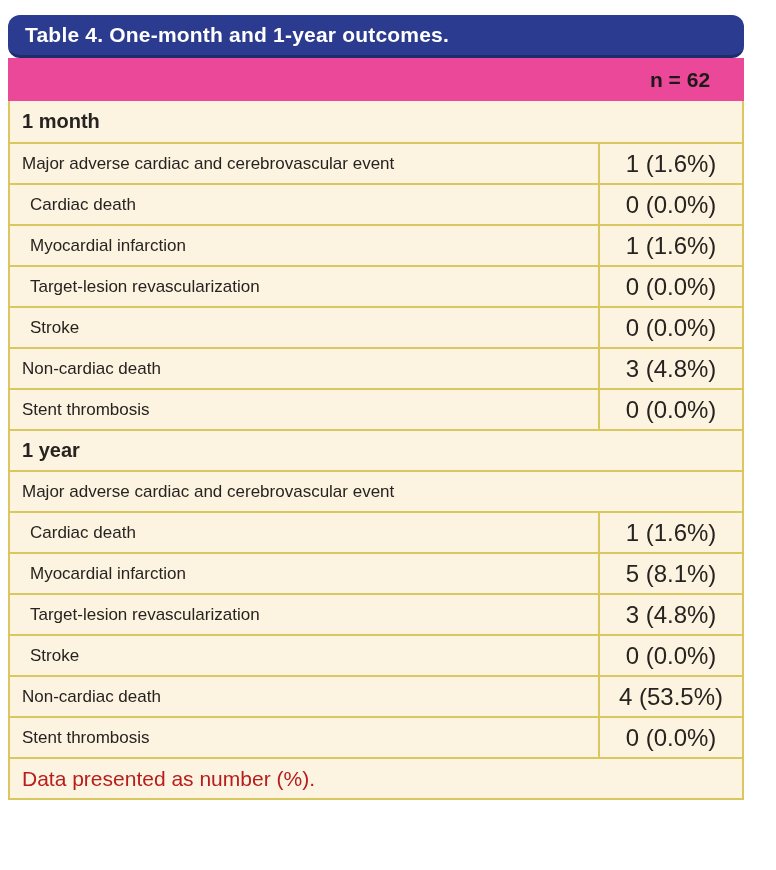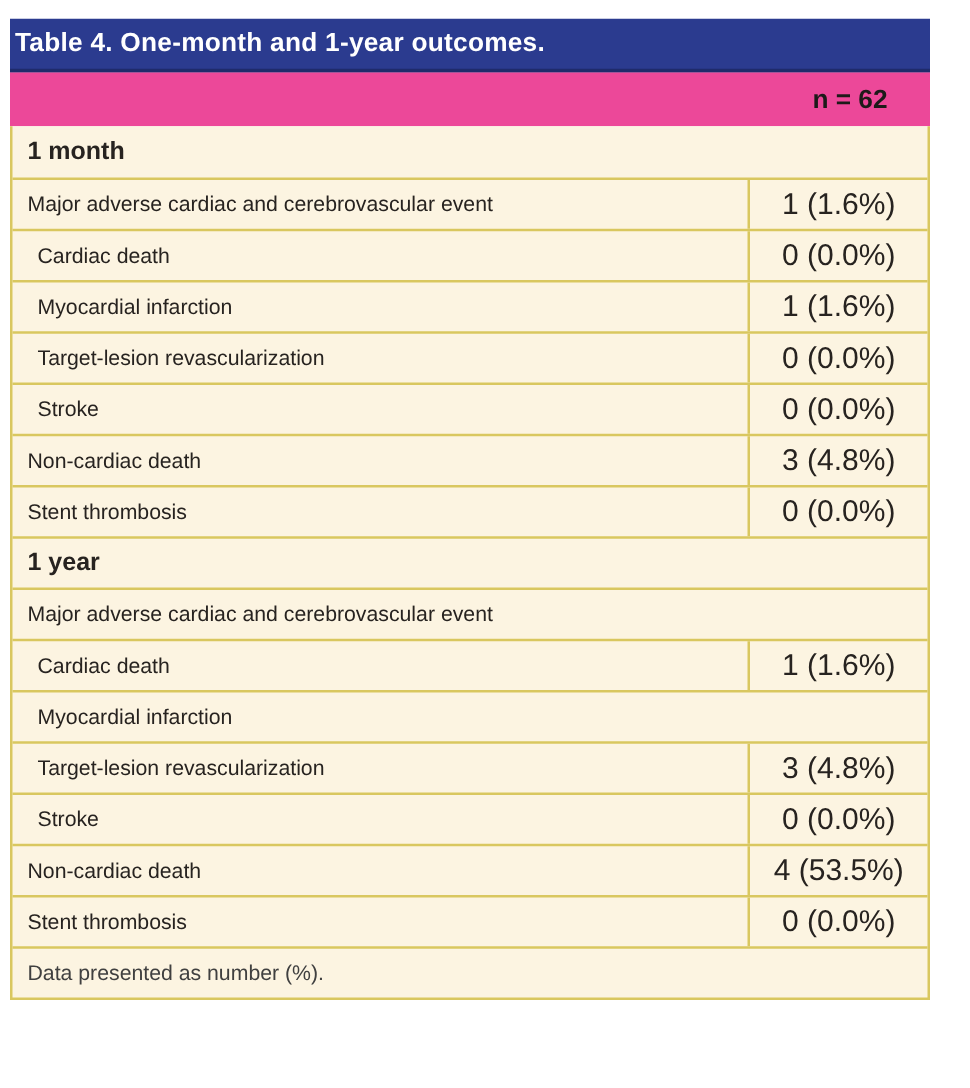--- a/index.html
+++ b/index.html
@@ -17,22 +17,23 @@
     top: 15px;
     width: 736px;
     color: #272320;
   }
   .title-bar {
     background: #2b3b8f;
     border-bottom: 3px solid #1f2b6b;
     height: 43px;
     display: flex;
     align-items: center;
-    padding: 0 4px;
+    padding: 0 17px;
     box-sizing: border-box;
+    border-radius: 12px;
   }
   .title-bar .title-text {
     color: #ffffff;
     font-weight: bold;
     font-size: 21px;
     letter-spacing: 0.2px;
   }
   .header-band {
     background: #ec4899;
     height: 43px;
@@ -86,22 +87,22 @@
   .cell-value {
     width: 144px;
     border-left: 2px solid #d9c75f;
     display: flex;
     align-items: center;
     justify-content: center;
     font-size: 24px;
     box-sizing: border-box;
   }
   .footnote-row .footnote-text {
-    font-size: 17px;
-    color: #404040;
+    font-size: 21px;
+    color: #b91c1c;
   }
 </style>
 </head>
 <body>
 
 <div class="table-wrap">
 
   <div class="title-bar">
     <span class="title-text">Table 4. One-month and 1-year outcomes.</span>
   </div>
@@ -151,20 +152,21 @@
 
     <div class="row">
       <div class="cell-label">Major adverse cardiac and cerebrovascular event</div>
     </div>
     <div class="row">
       <div class="cell-label indent">Cardiac death</div>
       <div class="cell-value">1 (1.6%)</div>
     </div>
     <div class="row">
       <div class="cell-label indent">Myocardial infarction</div>
+      <div class="cell-value">5 (8.1%)</div>
     </div>
     <div class="row">
       <div class="cell-label indent">Target-lesion revascularization</div>
       <div class="cell-value">3 (4.8%)</div>
     </div>
     <div class="row">
       <div class="cell-label indent">Stroke</div>
       <div class="cell-value">0 (0.0%)</div>
     </div>
     <div class="row">

